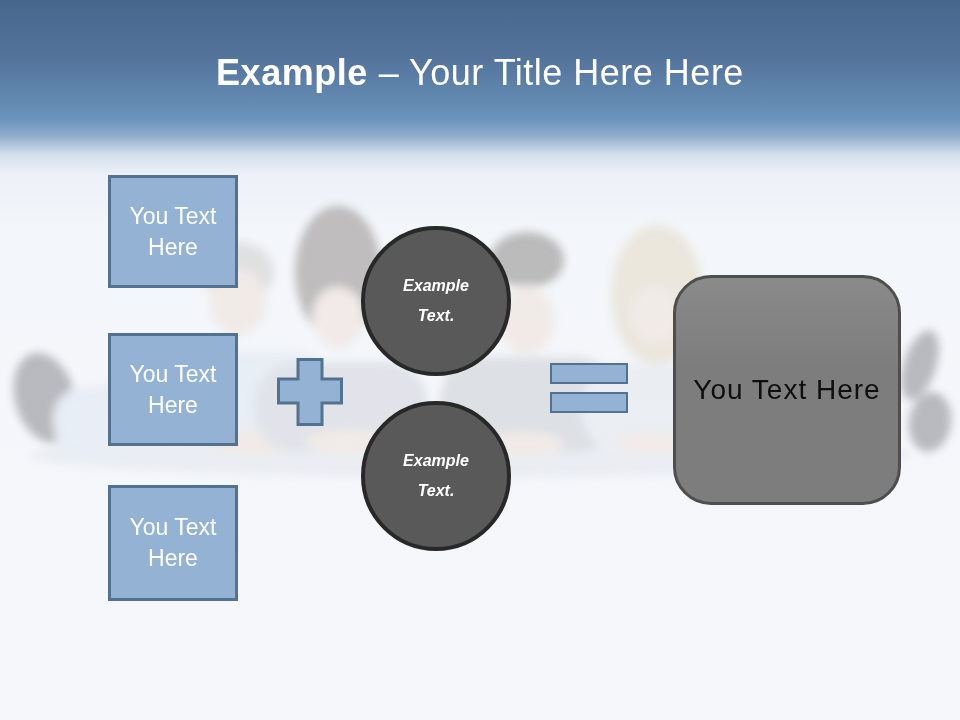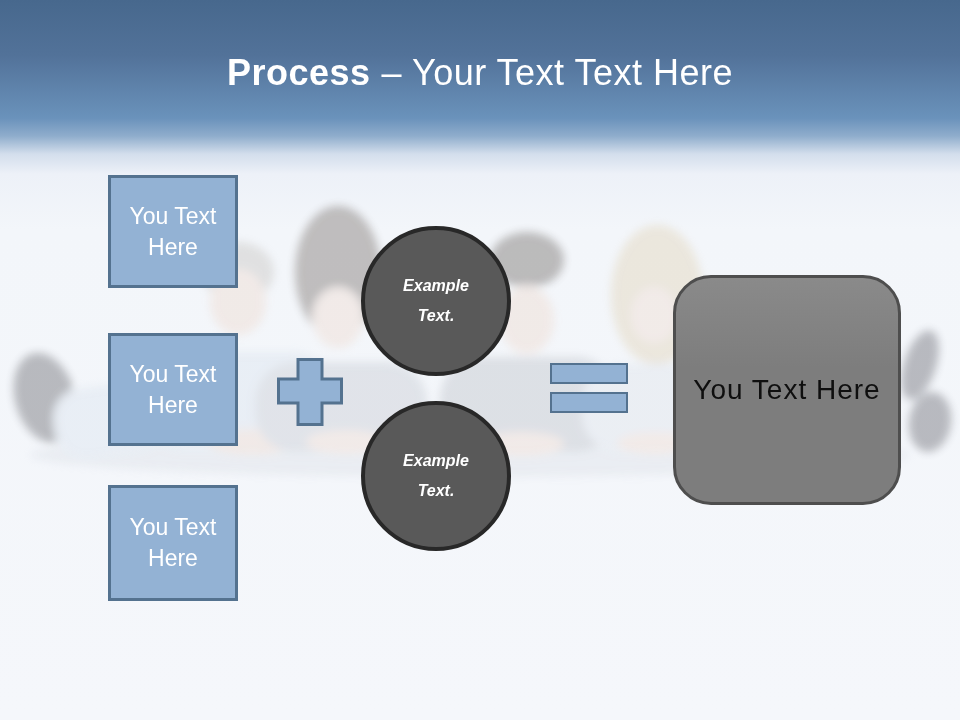--- a/index.html
+++ b/index.html
@@ -104,22 +104,22 @@
       </g>
 
       <g>
         <ellipse cx="920" cy="215" rx="16" ry="36" fill="#2f2f37" transform="rotate(18 920 215)"></ellipse>
         <ellipse cx="930" cy="272" rx="21" ry="30" fill="#2f2f37" transform="rotate(8 930 272)"></ellipse>
       </g>
     </g>
   </svg>
 
   <div class="title">
-    <span class="bold">Process</span>
-    <span class="rest">– Your Text Text Here</span>
+    <span class="bold">Example</span>
+    <span class="rest">– Your Title Here Here</span>
   </div>
 
   <div class="blue-sq sq1">
     <span>You Text Here</span>
   </div>
   <div class="blue-sq sq2">
     <span>You Text Here</span>
   </div>
   <div class="blue-sq sq3">
     <span>You Text Here</span>

